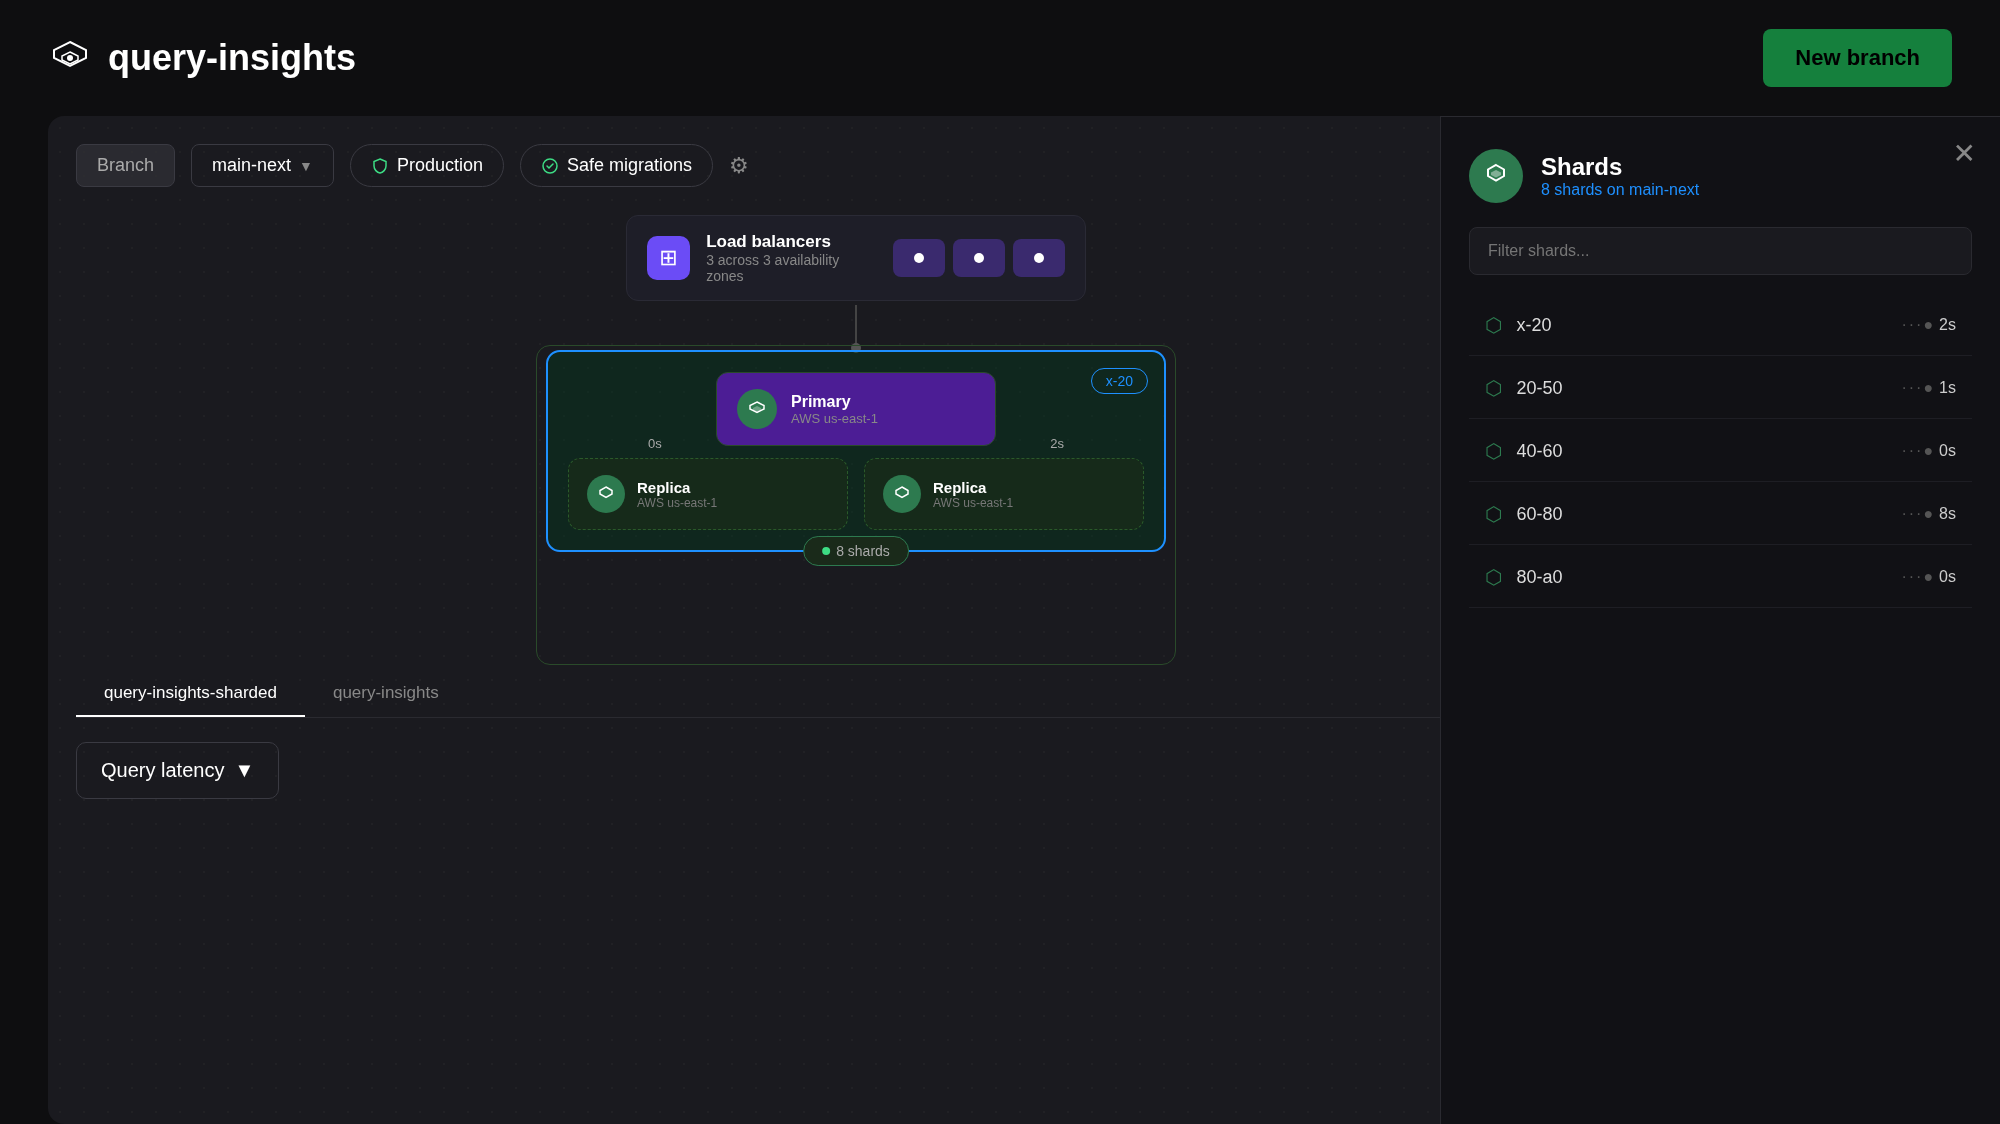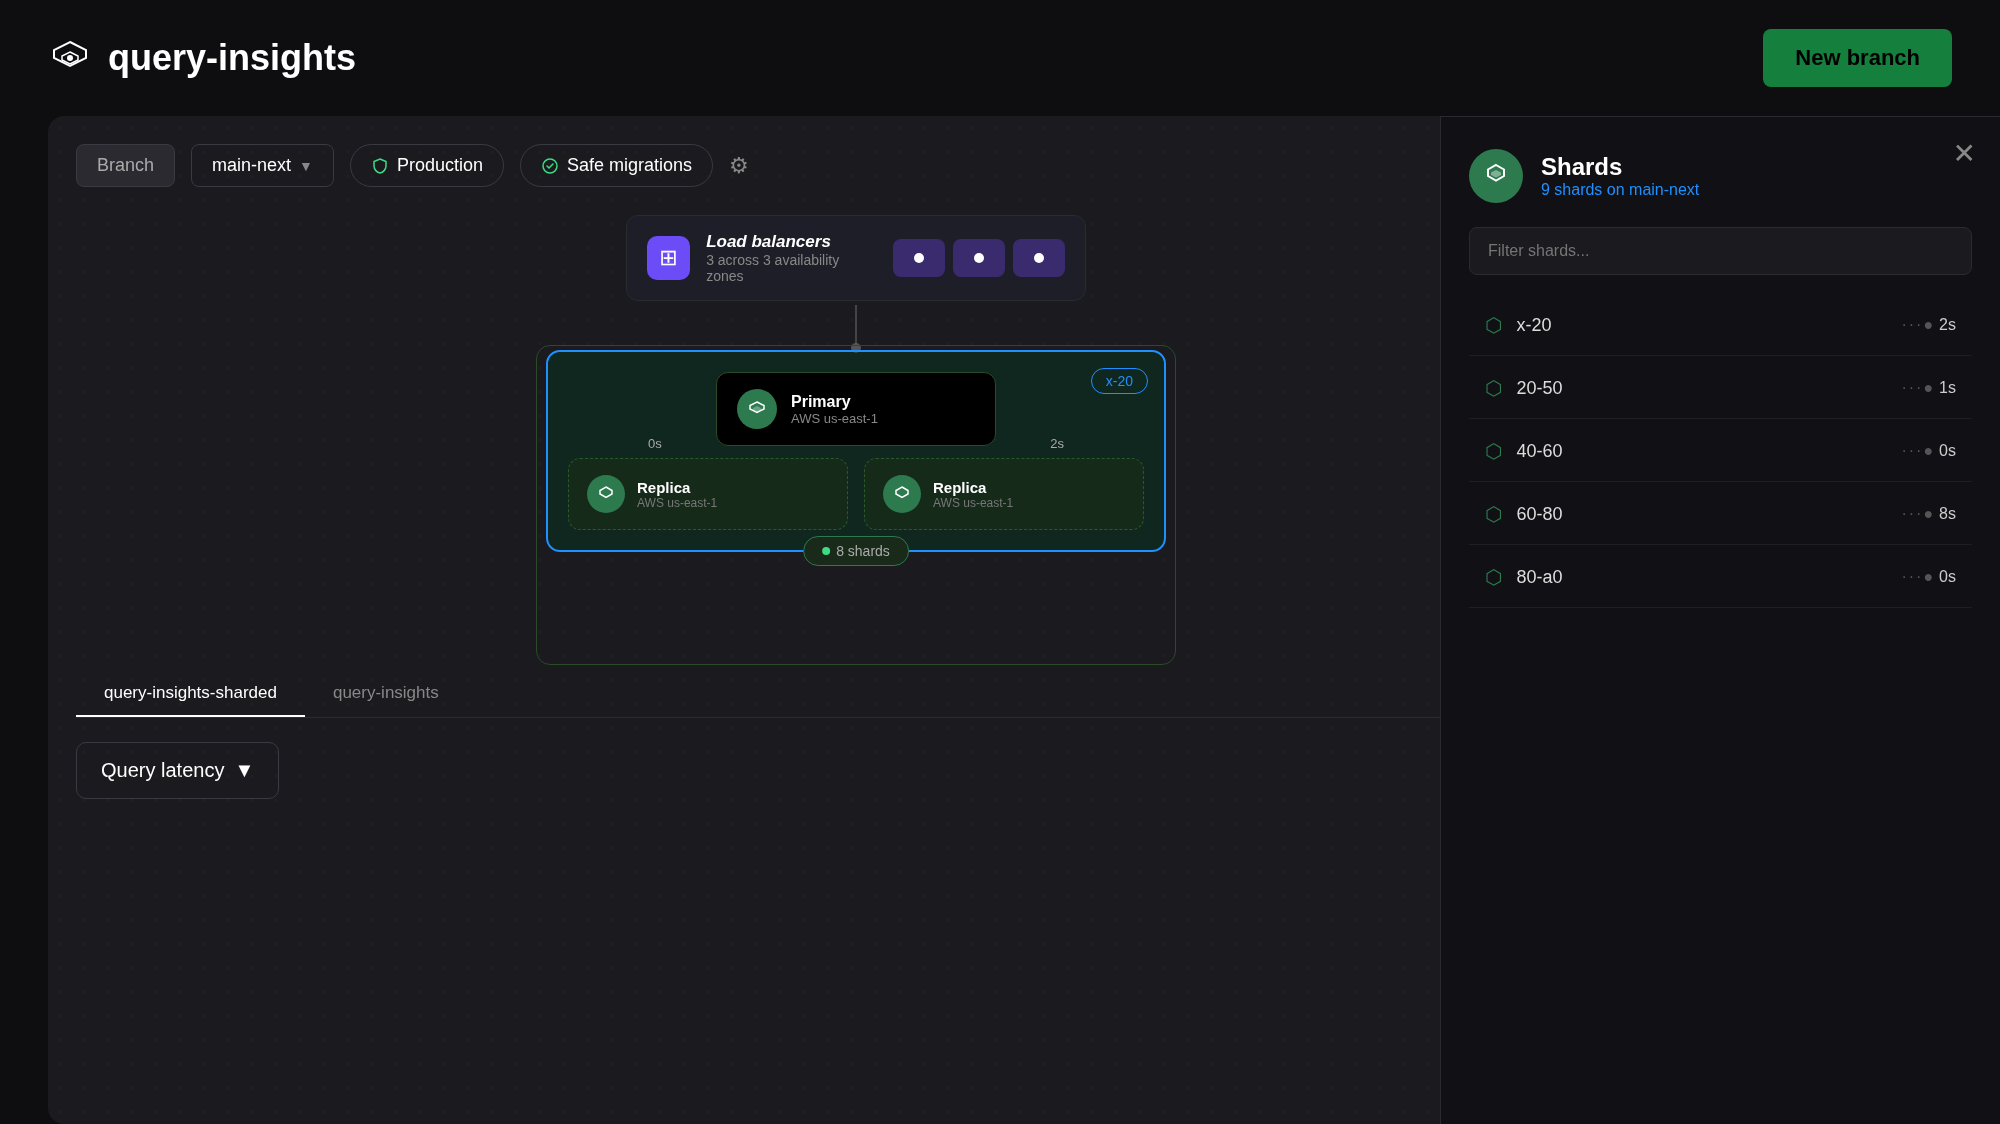--- a/index.html
+++ b/index.html
@@ -163,21 +163,20 @@
       background: #6b4cf6;
       border-radius: 10px;
       display: flex;
       align-items: center;
       justify-content: center;
       font-size: 22px;
     }
     .lb-text h3 {
       font-size: 17px;
       font-weight: 600;
-      font-style: italic;
     }
     .lb-text p {
       font-size: 14px;
       color: #888;
     }
     .lb-nodes {
       display: flex;
       gap: 8px;
       margin-left: auto;
     }
@@ -237,21 +236,21 @@
       background: transparent;
       border: 1px solid #1e90ff;
       border-radius: 20px;
       padding: 4px 14px;
       font-size: 14px;
       color: #1e90ff;
     }
 
     
     .primary-node {
-      background: #000000;
+      background: #4c1d95;
       border: 1px solid #2a4a2a;
       border-radius: 12px;
       padding: 16px 20px;
       display: flex;
       align-items: center;
       gap: 14px;
       width: 280px;
       margin: 0 auto 0 auto;
     }
     .node-icon {
@@ -725,21 +724,21 @@
   <div class="shards-header">
     <div class="shards-icon">
       <svg width="28" height="28" viewBox="0 0 28 28" fill="none">
         <path d="M14 3L22 7.5V14L14 18.5L6 14V7.5L14 3Z" stroke="#fff" stroke-width="2" fill="none"></path>
         <path d="M14 8L19 10.5V13L14 15.5L9 13V10.5L14 8Z" fill="#fff" opacity="0.4"></path>
       </svg>
     </div>
     <div class="shards-title">
       <h2>Shards</h2>
       <div class="shards-subtitle">
-        <span>9 shards on</span>
+        <span>8 shards on</span>
         <span> </span>
         <span style="color:#1e90ff">main-next</span>
       </div>
     </div>
   </div>
 
   <input class="filter-input" type="text" placeholder="Filter shards..." style="">
 
   <div class="shard-list">
     <div class="shard-item">

